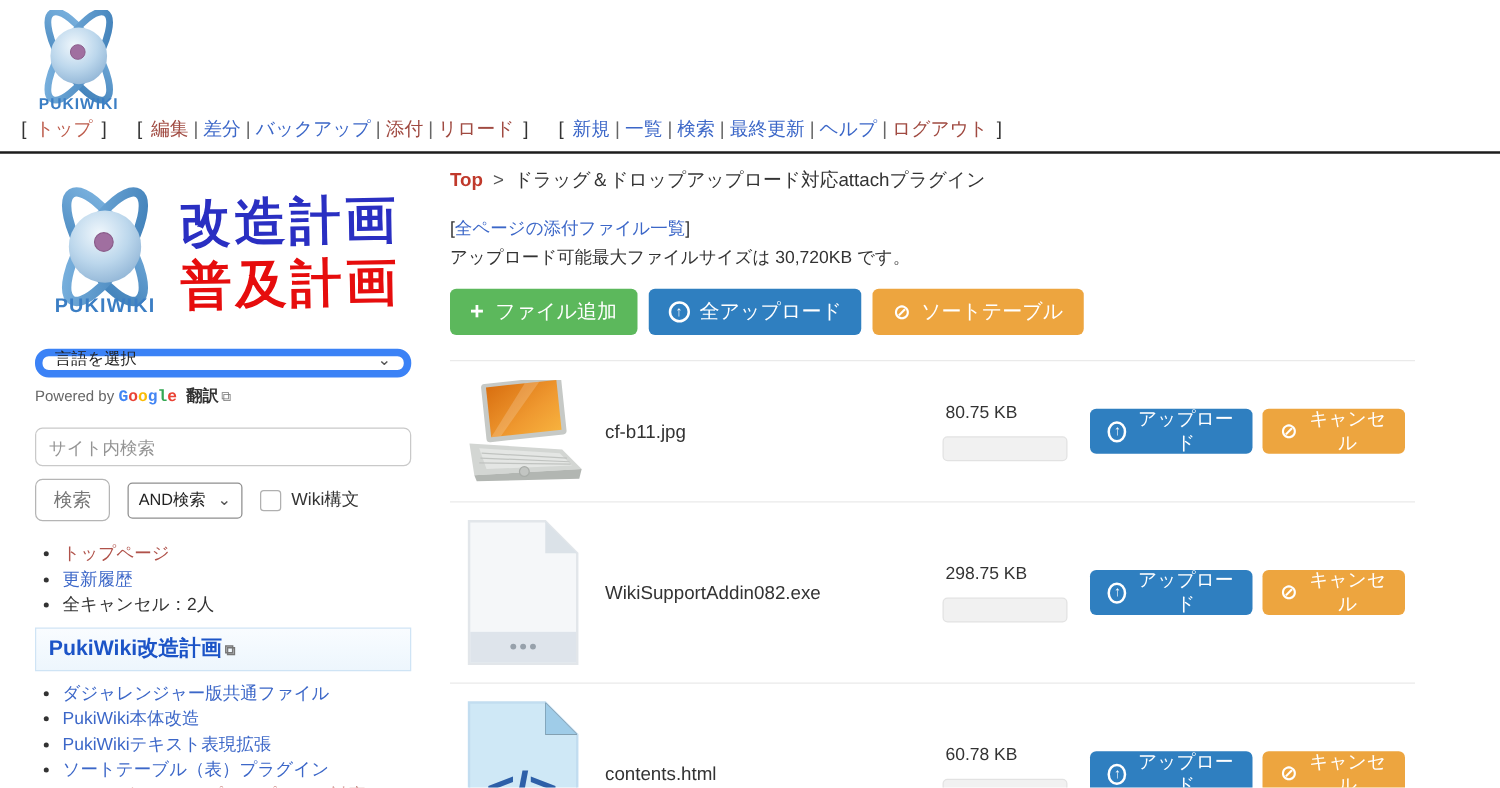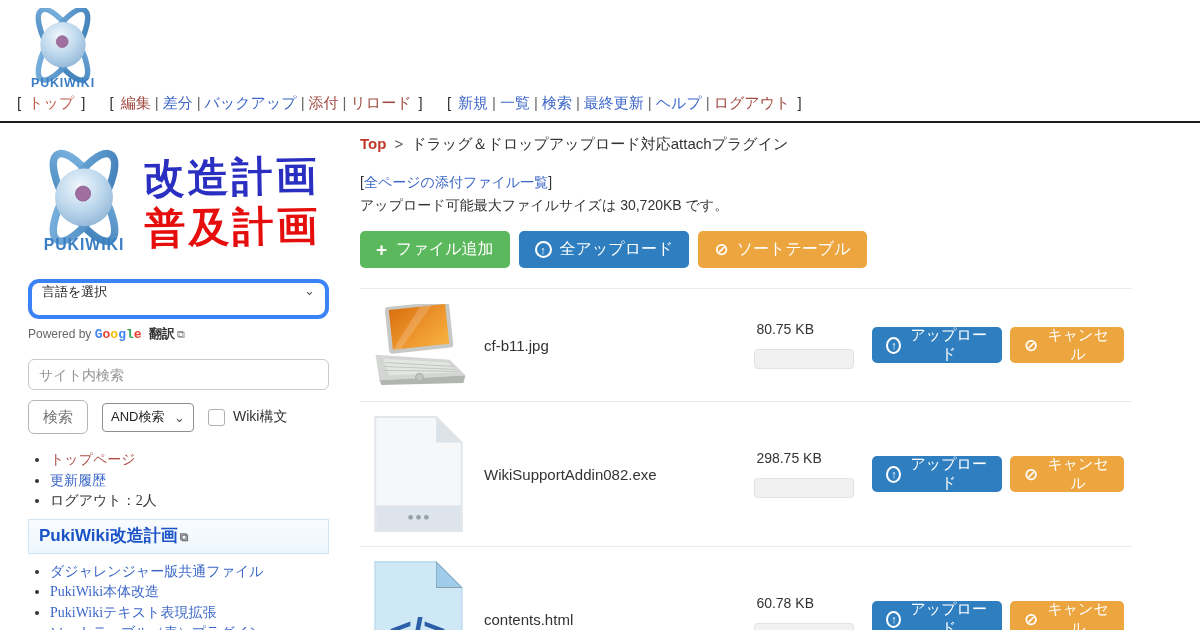--- a/index.html
+++ b/index.html
@@ -31,22 +31,22 @@
 
   
   .banner { display:flex; align-items:center; height:126px; cursor:pointer; }
   .banner svg { width:112px; height:126px; flex:none; }
   .banner-text { margin-left:4px; line-height:1.22; transform:rotate(-1deg); }
   .banner-l1, .banner-l2 { font-size:41px; font-weight:900; letter-spacing:3px;
     font-family:"DejaVu Sans",sans-serif; }
   .banner-l1 { color:#2a2fc2; }
   .banner-l2 { color:#e60d0d; }
 
-  .lang-select { margin-top:14px; width:301px; height:40px; border:4px solid #3b82f6;
-    border-radius:11px; display:flex; align-items:flex-start; justify-content:space-between;
+  .lang-select { margin-top:14px; width:301px; height:23px; border:6px solid #3b82f6;
+    border-radius:11px; display:flex; align-items:flex-end; justify-content:space-between;
     padding:0 10px; font-size:13px; color:#222; background:#fff; cursor:pointer; }
   .chev { color:#555; font-size:13px; }
 
   .powered { margin-top:6px; font-size:12px; color:#666; }
   .powered b { font-size:13px;font-family:Liberation Mono, monospace; }
   .gc0,.gc3 { color:#4285F4; font-weight:bold; }
   .gc1,.gc5 { color:#EA4335; font-weight:bold; }
   .gc2 { color:#FBBC05; font-weight:bold; }
   .gc4 { color:#34A853; font-weight:bold; }
   .trans { color:#333; font-weight:bold; font-size:13px; margin-left:4px; }
@@ -60,21 +60,21 @@
   .btn-search { width:60px; height:34px; background:#fff; border:1px solid #b5b5b5;
     border-radius:6px; font-size:15px; color:#767676; cursor:pointer;
     font-family:inherit; }
   .and-select { margin-left:14px; width:92px; height:29px; border:1px solid #8f8f8f;
     border-radius:4px; display:flex; align-items:center; justify-content:space-between;
     padding:0 8px; font-size:13px; color:#222; background:#fff; cursor:pointer; }
   .checkbox { margin-left:14px; width:17px; height:17px; border:1px solid #b0b0b0;
     border-radius:3px; background:#fff; cursor:pointer; flex:none; }
   .wiki-label { margin-left:8px; font-size:14px; color:#333; }
 
-  .side-list { margin-top:16px; padding-left:22px; font-size:14px; line-height:19.5px;font-family:Liberation Serif, serif; }
+  .side-list { margin-top:16px; padding-left:22px; font-size:14px; line-height:19.5px; }
   .side-list li { margin-bottom:1px; }
   .side-list a { text-decoration:none; cursor:pointer; }
   .side-list .red { color:#b0524a; }
   .side-list .blue { color:#3c67c8; }
   .side-list .plain { color:#333; text-decoration:none; cursor:default; }
 
   .featured-box { margin-top:8px; width:301px; border:1px solid #cfe4f5;
     background:linear-gradient(#f9fcff,#edf6fd); padding:4px 10px 6px;
     font-size:17px; font-weight:bold; }
   .featured-box a { color:#1c54c7; text-decoration:none; cursor:pointer; }
@@ -185,21 +185,21 @@
         <span>AND検索</span>
         <span class="chev">⌄</span>
       </div>
       <span class="checkbox"></span>
       <span class="wiki-label">Wiki構文</span>
     </div>
 
     <ul class="side-list">
       <li><a class="red">トップページ</a></li>
       <li><a class="blue">更新履歴</a></li>
-      <li><a class="plain">ログアウト：2人</a></li>
+      <li><a class="plain">全キャンセル：2人</a></li>
     </ul>
 
     <div class="featured-box">
       <a>PukiWiki改造計画</a><span class="ext">⧉</span>
     </div>
 
     <ul class="side-list second">
       <li><a class="blue">ダジャレンジャー版共通ファイル</a></li>
       <li><a class="blue">PukiWiki本体改造</a></li>
       <li><a class="blue">PukiWikiテキスト表現拡張</a></li>

